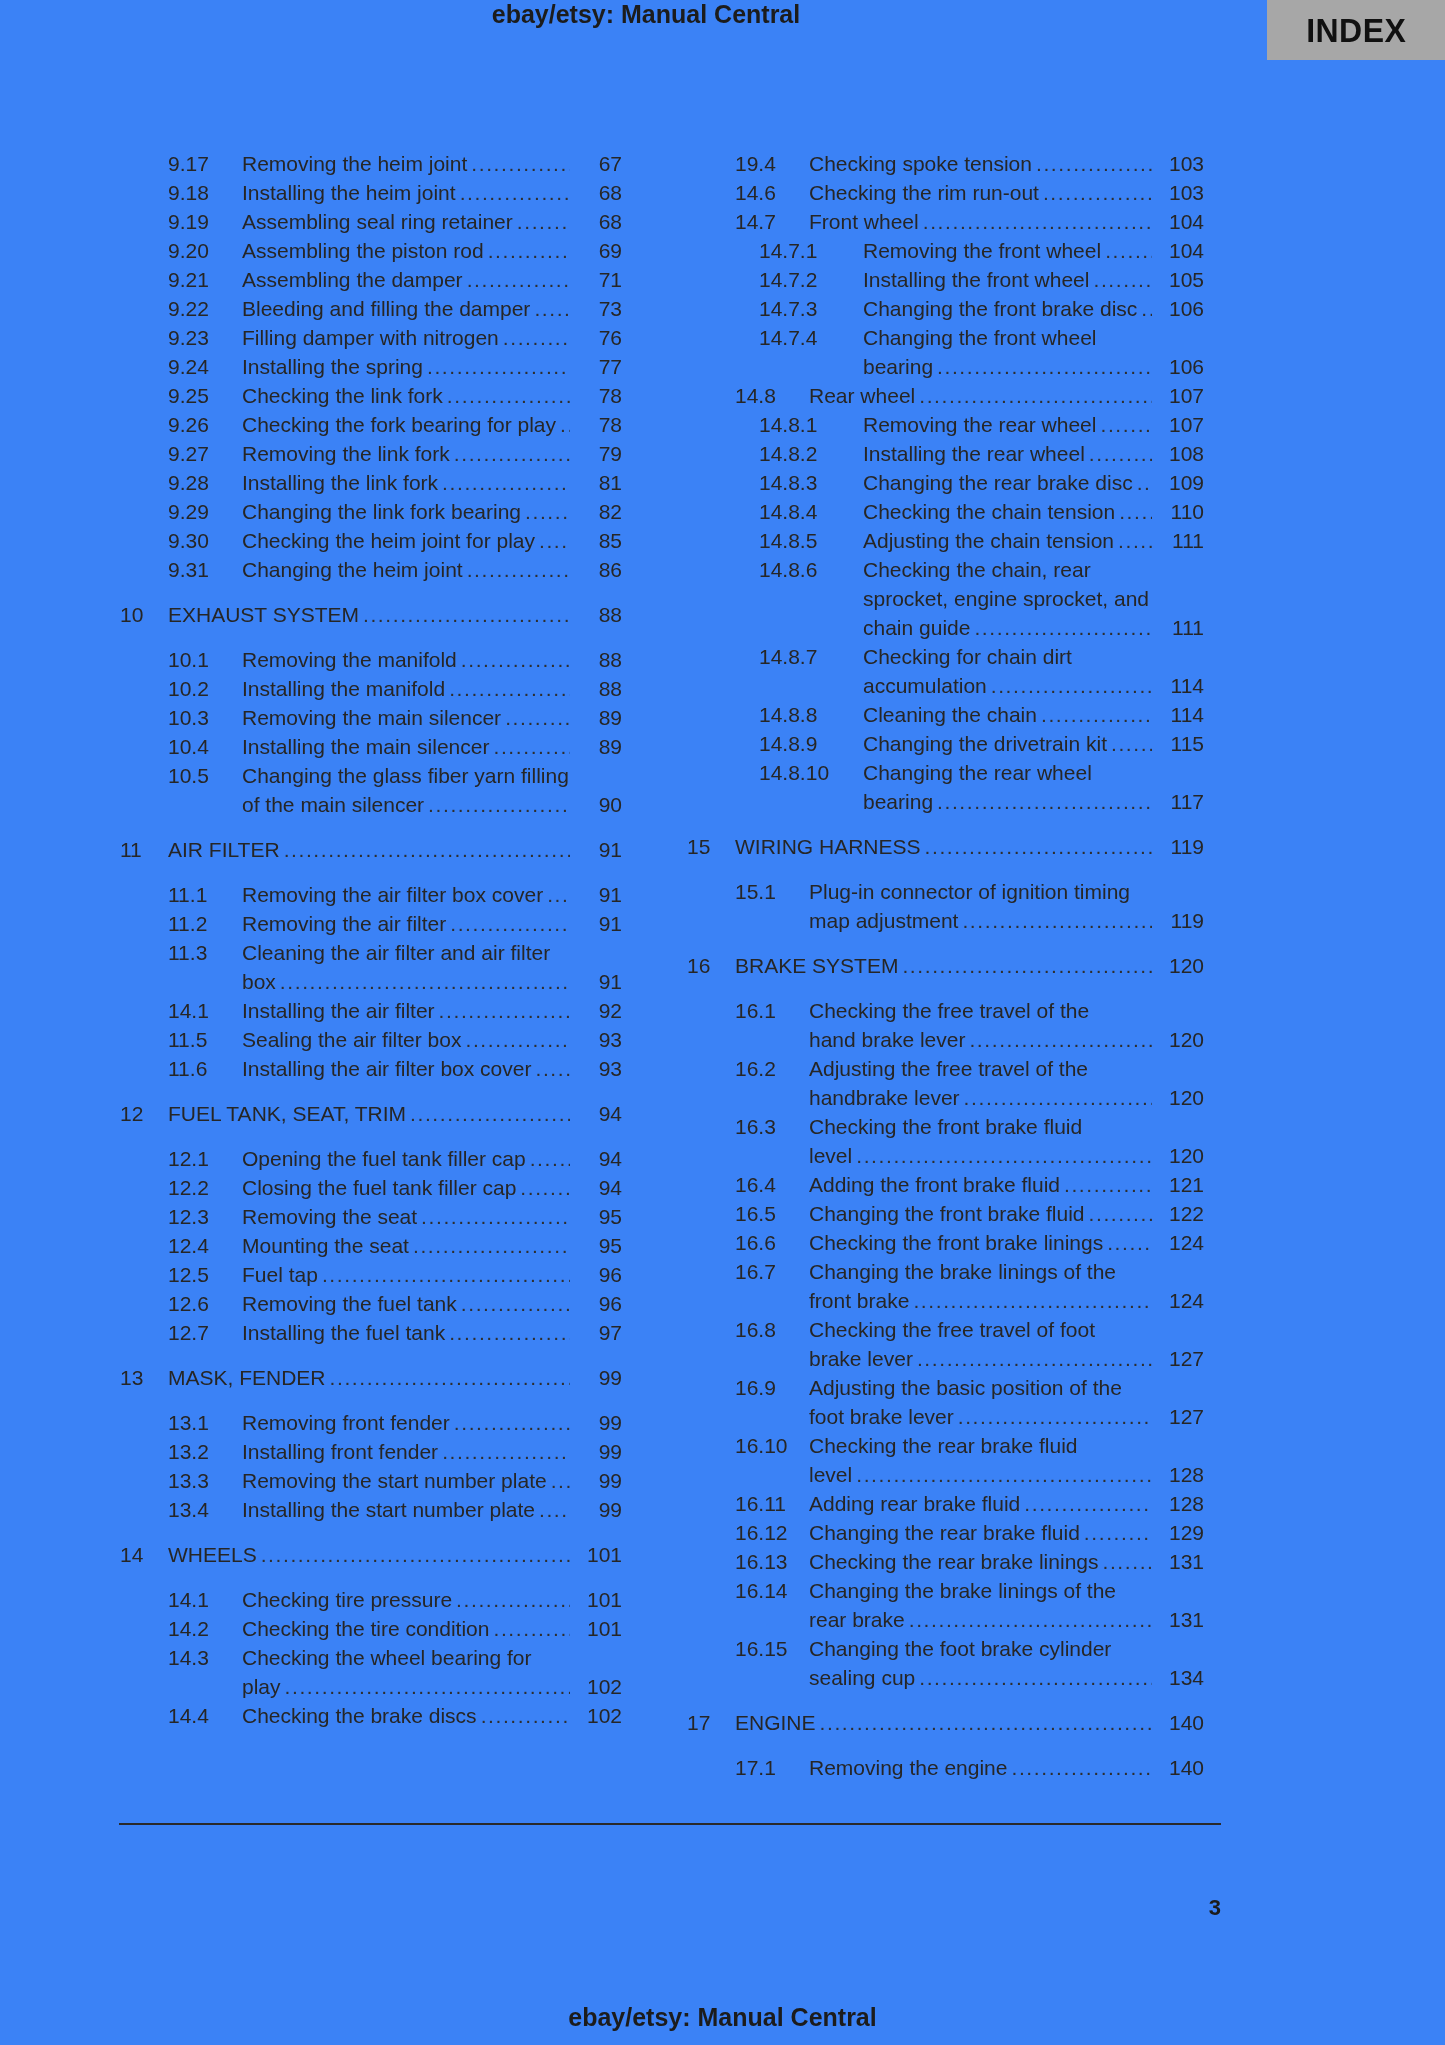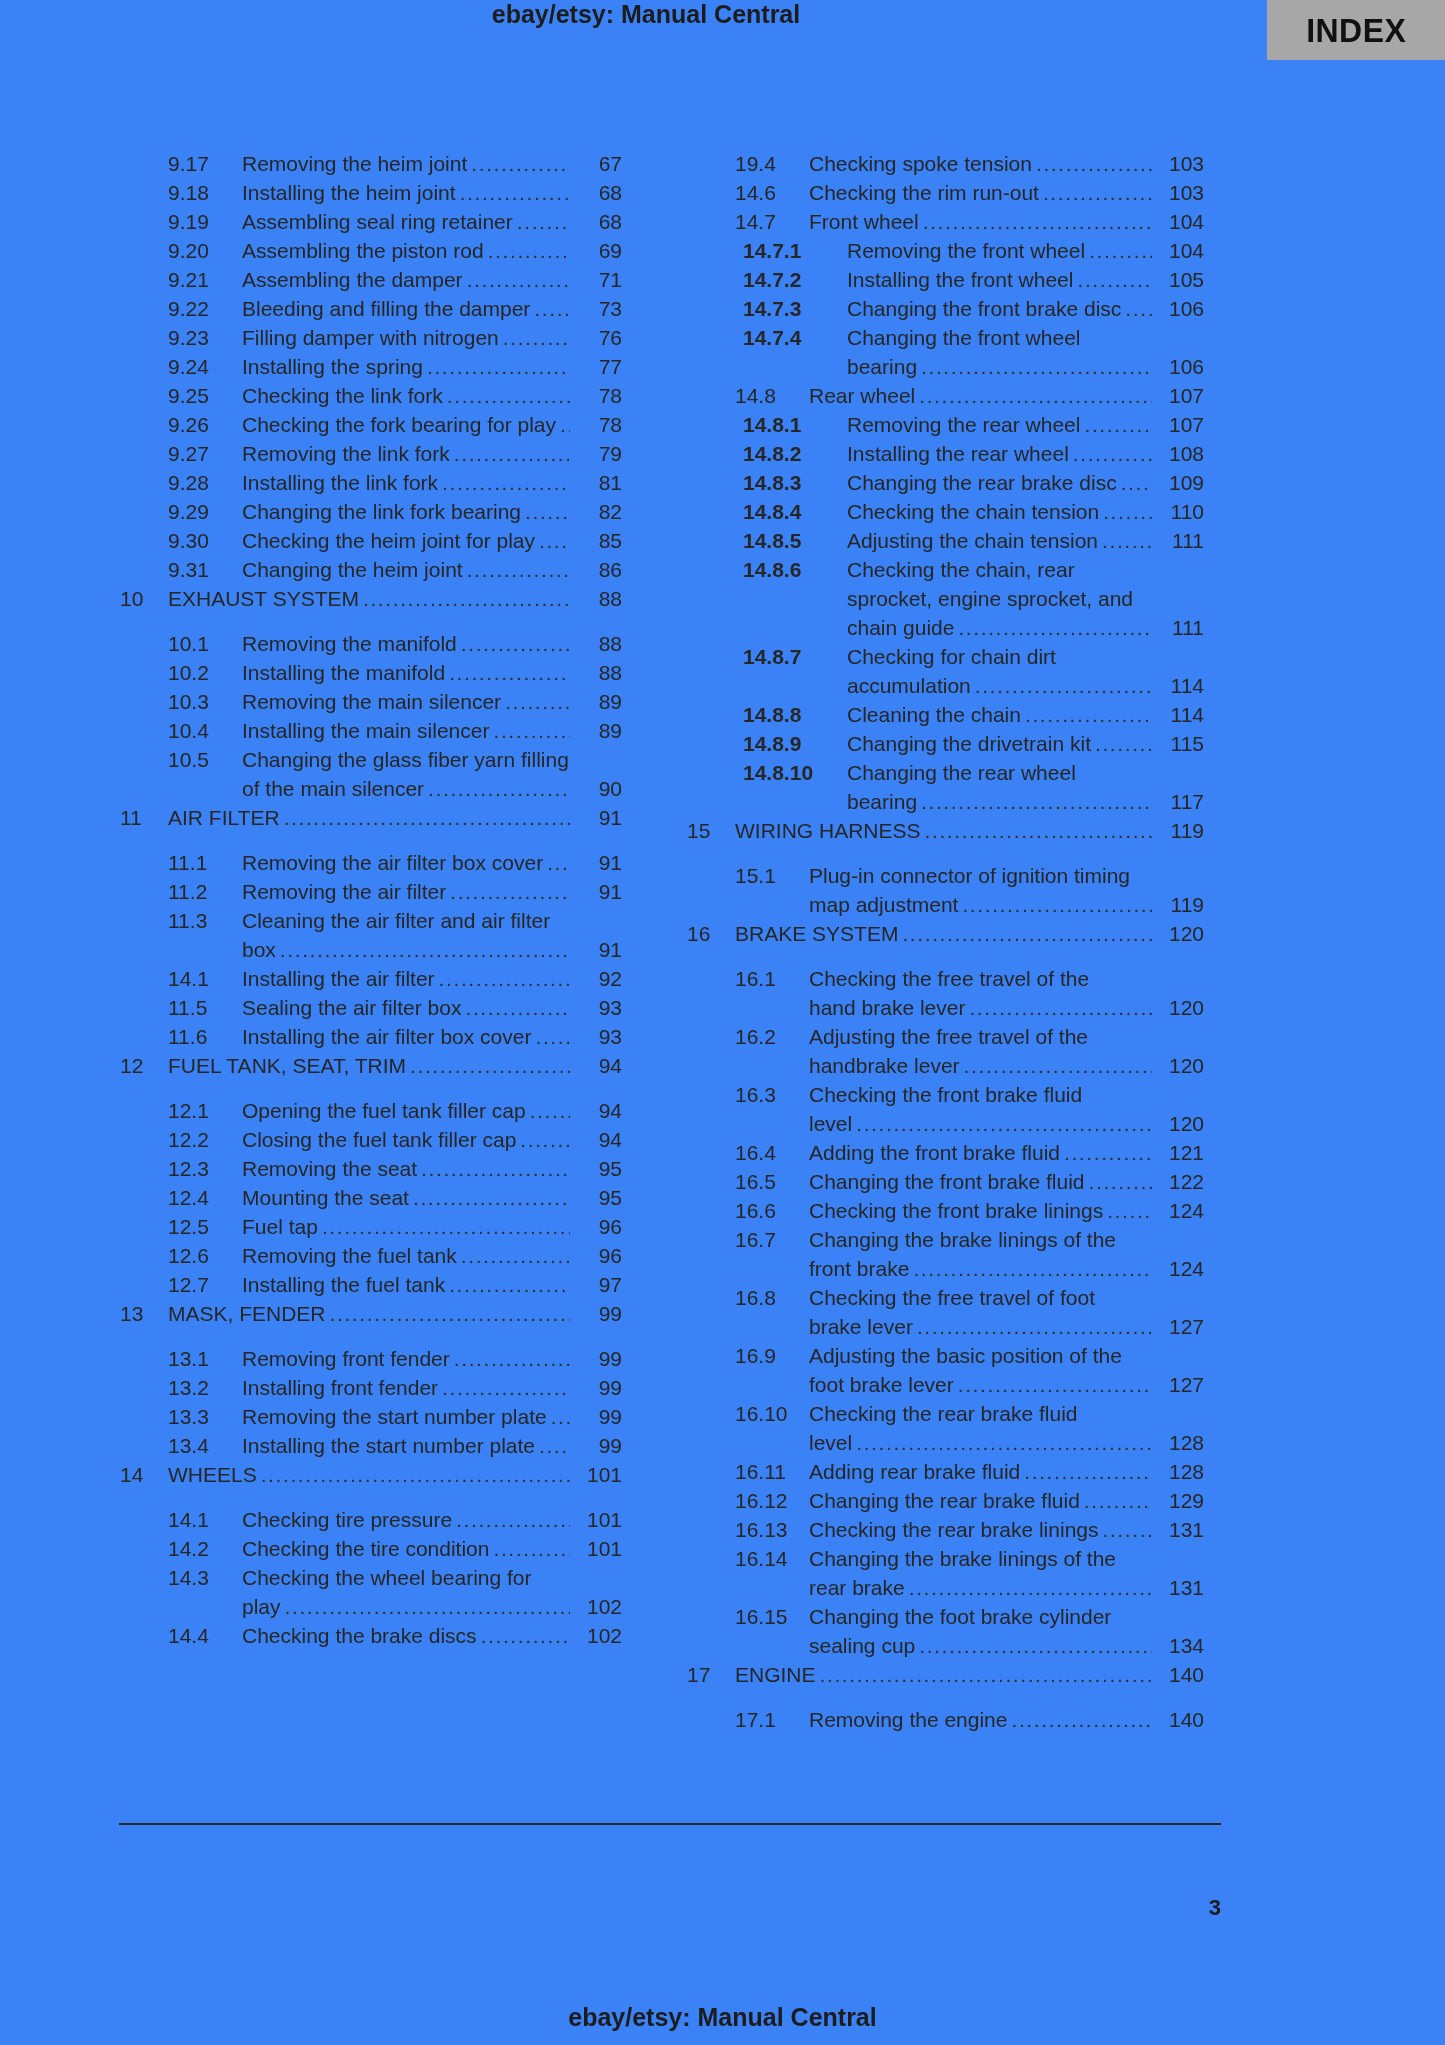--- a/index.html
+++ b/index.html
@@ -22,25 +22,25 @@
     background: var(--index-bg, #a7a7a7);
     display: flex; align-items: center; justify-content: center;
   }
   .index-box span {
     font-size: 34px; font-weight: 700; color: #111;
     letter-spacing: 0.5px; transform: scaleX(0.94);
   }
   .toc-col { position: absolute; top: 149px; font-size: 21px; line-height: 29px; }
   .toc-left  { left: 120px; width: 502px; }
   .toc-right { left: 687px; width: 517px; }
-  .entry.level1 { margin-bottom: 16px; }
+  .entry.level1 { margin-top: 16px; margin-bottom: 16px; }
   .row { display: flex; align-items: baseline; }
   .num { flex: none; width: 48px; white-space: nowrap; }
   .level2 .num { margin-left: 48px; width: 74px; }
-  .level3 .num { margin-left: 56px; width: 104px; font-weight: bold; }
+  .level3 .num { margin-left: 72px; width: 104px; }
   .title { flex: none; white-space: nowrap; }
   .dots {
     flex: 1 1 0; min-width: 8px;
     overflow: hidden; white-space: nowrap;
     letter-spacing: 1.6px; padding-left: 4px;
     color: #2e2e2e;
   }
   .page-col { flex: none; width: 46px; padding-left: 6px; text-align: right; }
   .rule {
     position: absolute; top: 1823px; left: 119px; width: 1102px;

